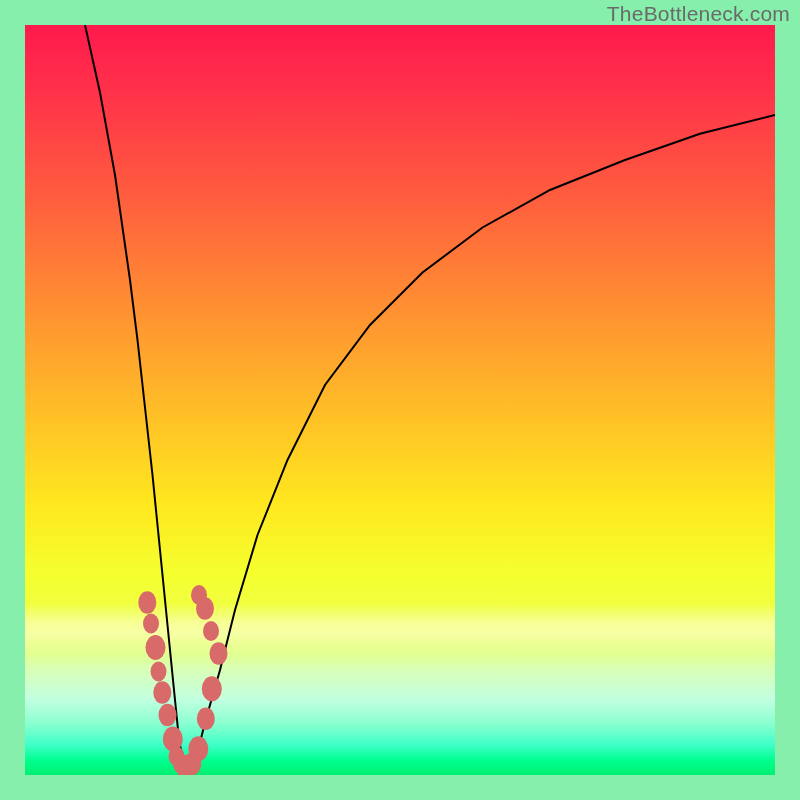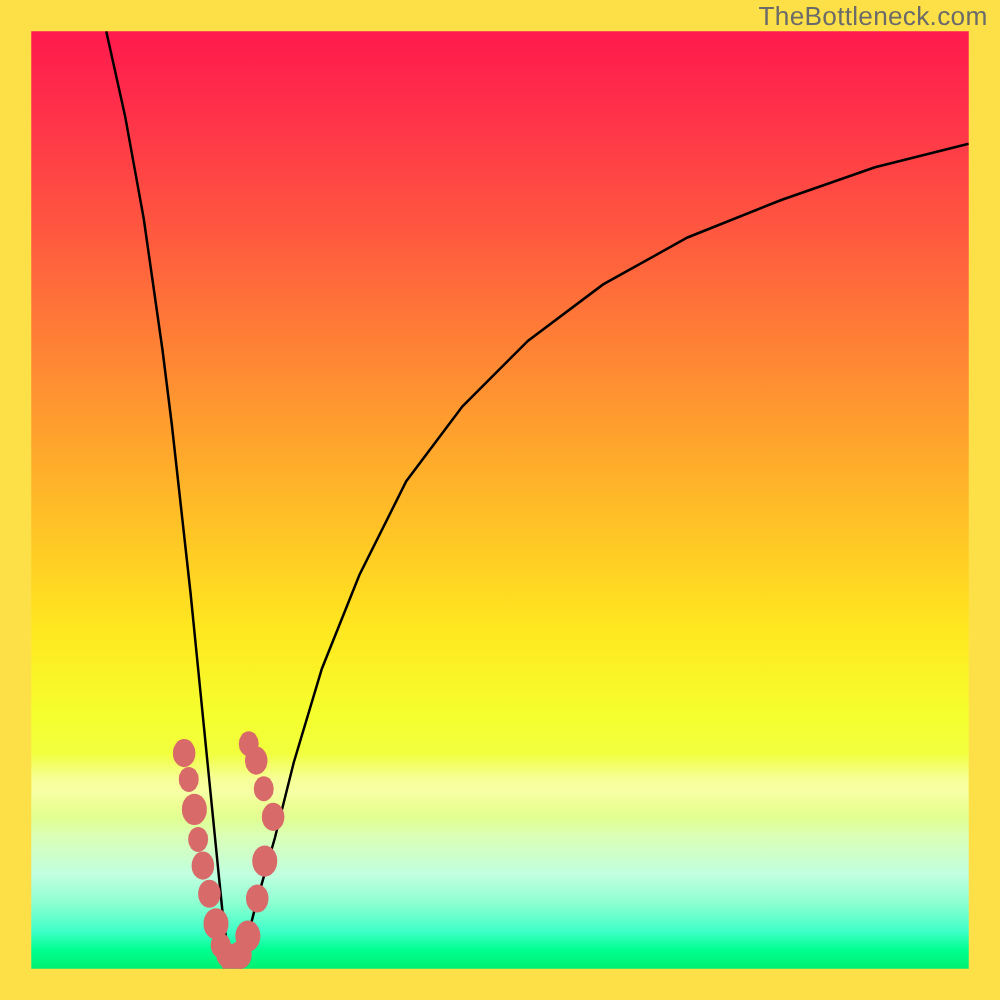--- a/index.html
+++ b/index.html
@@ -6,21 +6,21 @@
     margin: 0;
     padding: 0;
     width: 800px;
     height: 800px;
     overflow: hidden;
     font-family: Arial, Helvetica, sans-serif;
   }
   .frame {
     width: 800px;
     height: 800px;
-    background: #fde047;
+    background: #86efac;
     position: relative;
   }
   .plot-area {
     position: absolute;
     left: 25px;
     top: 25px;
     width: 750px;
     height: 750px;
     
     background: linear-gradient(to bottom,

